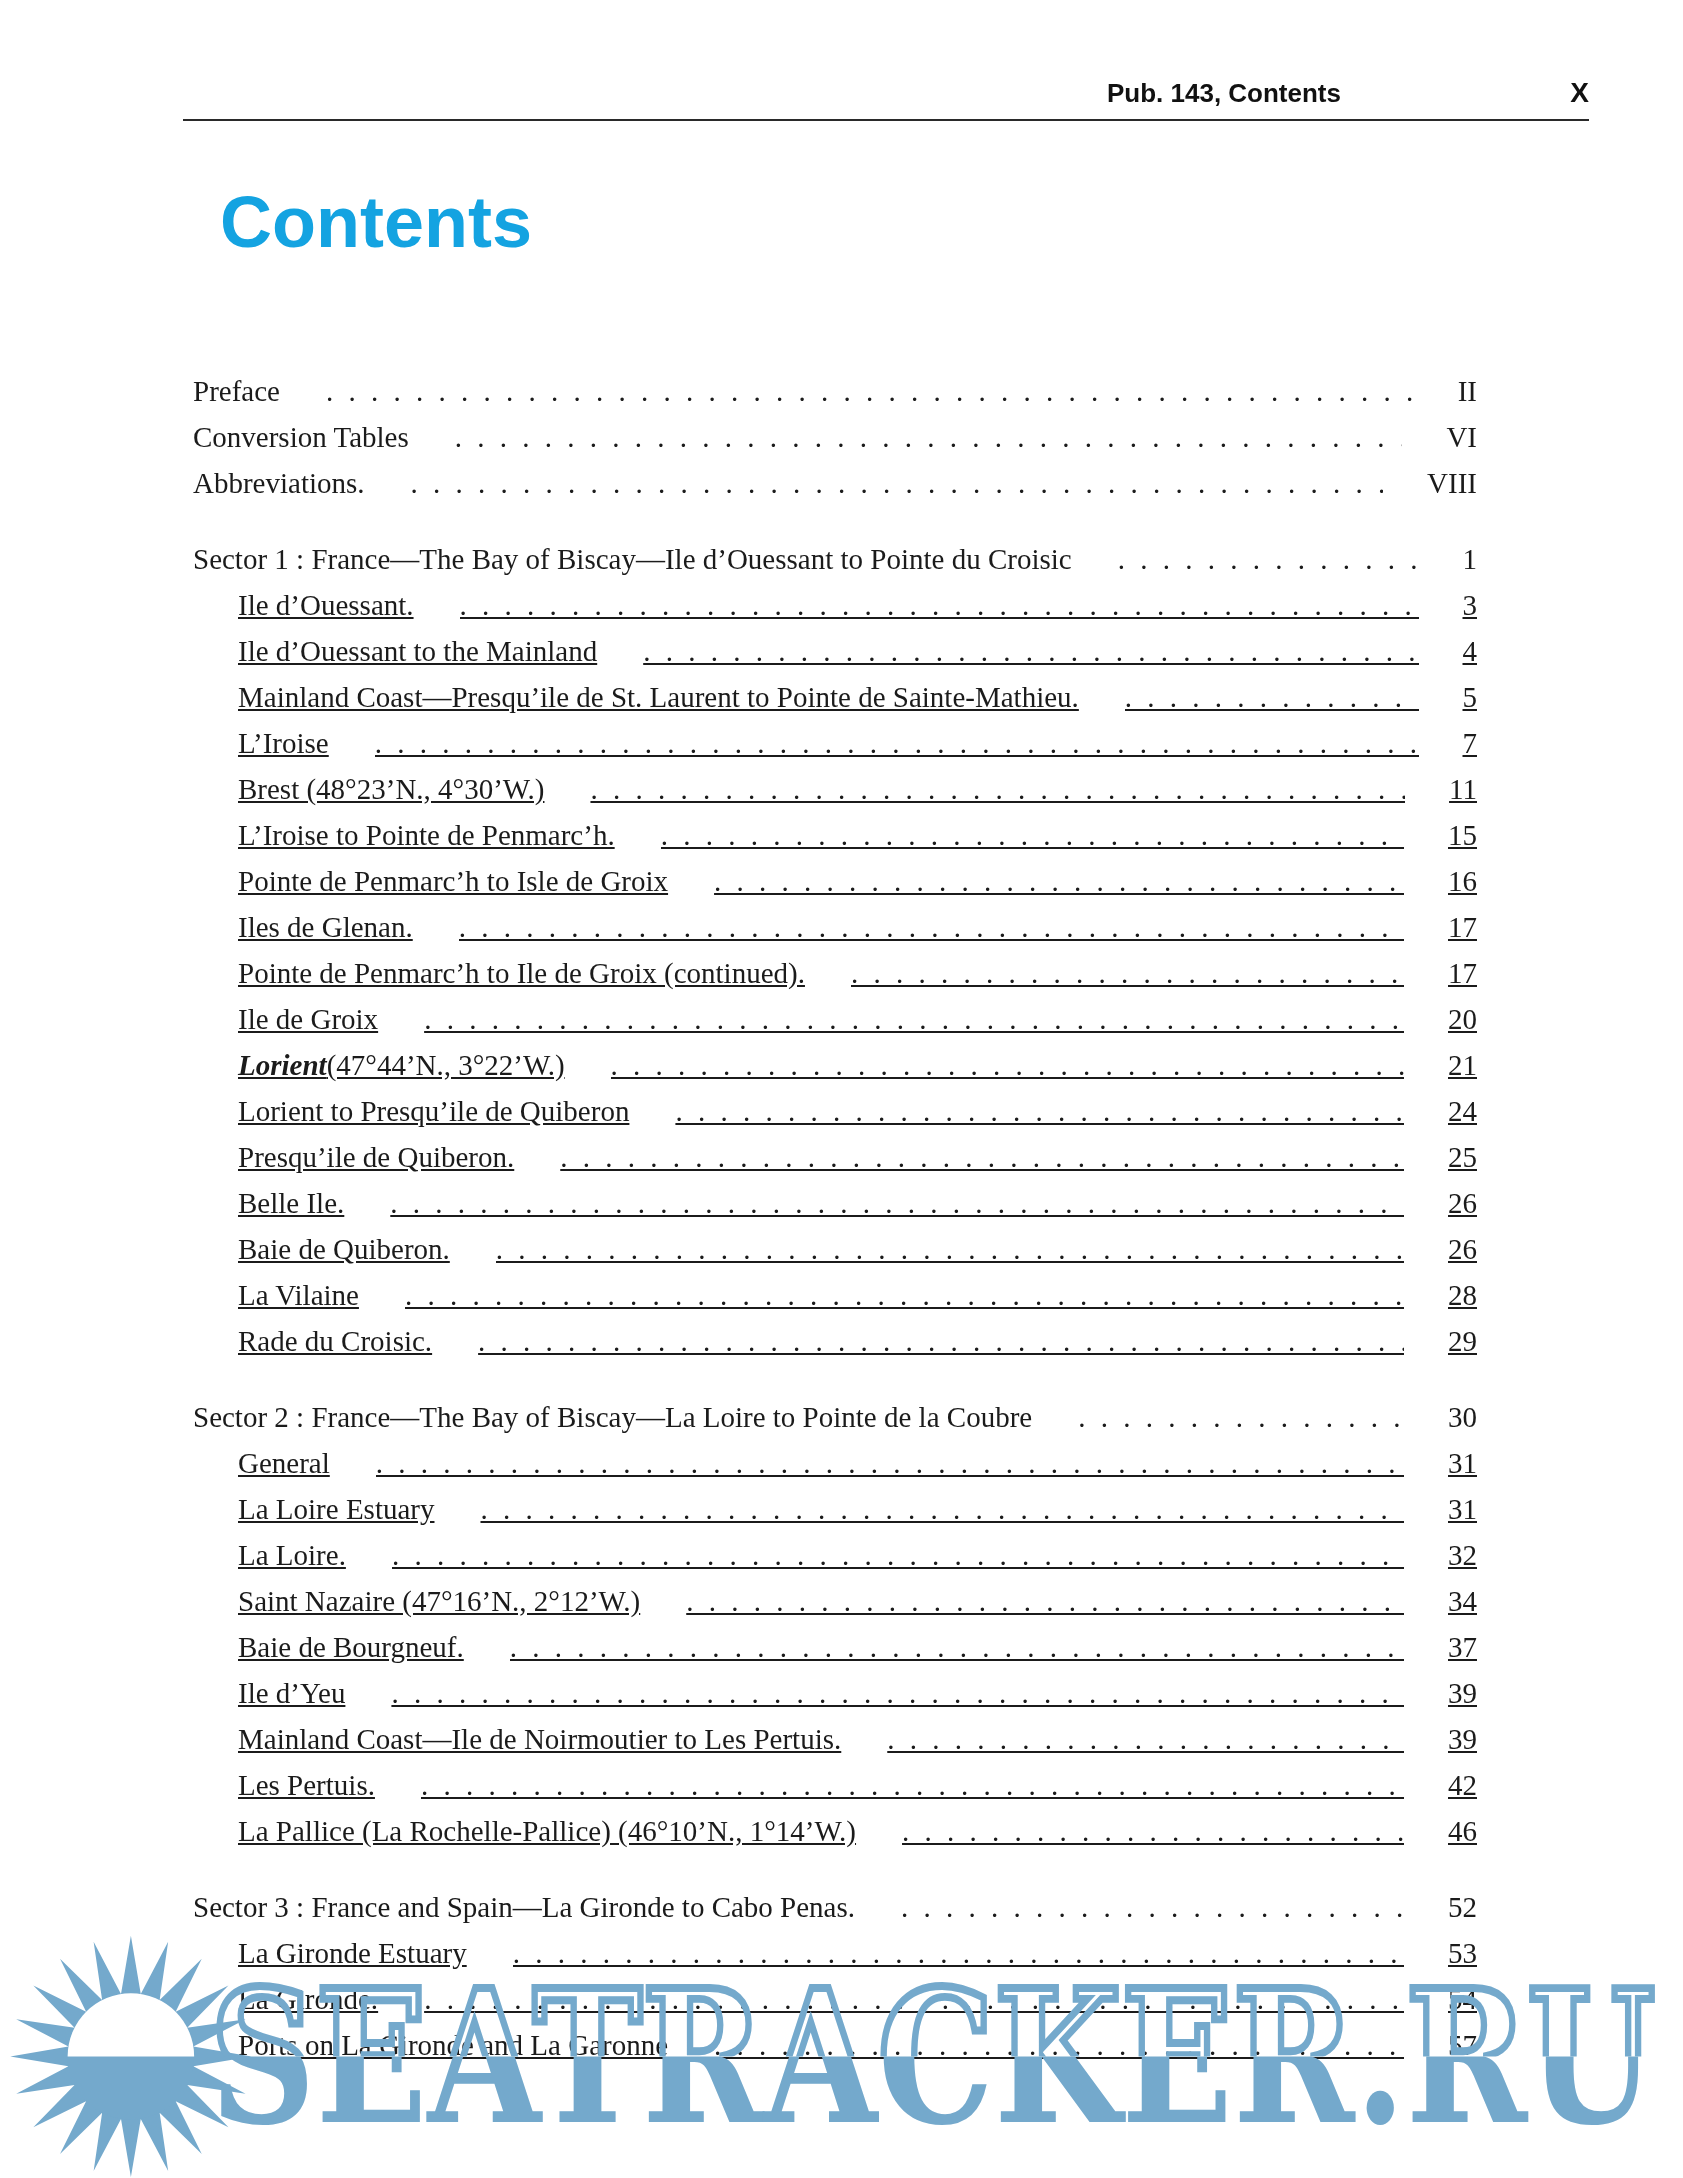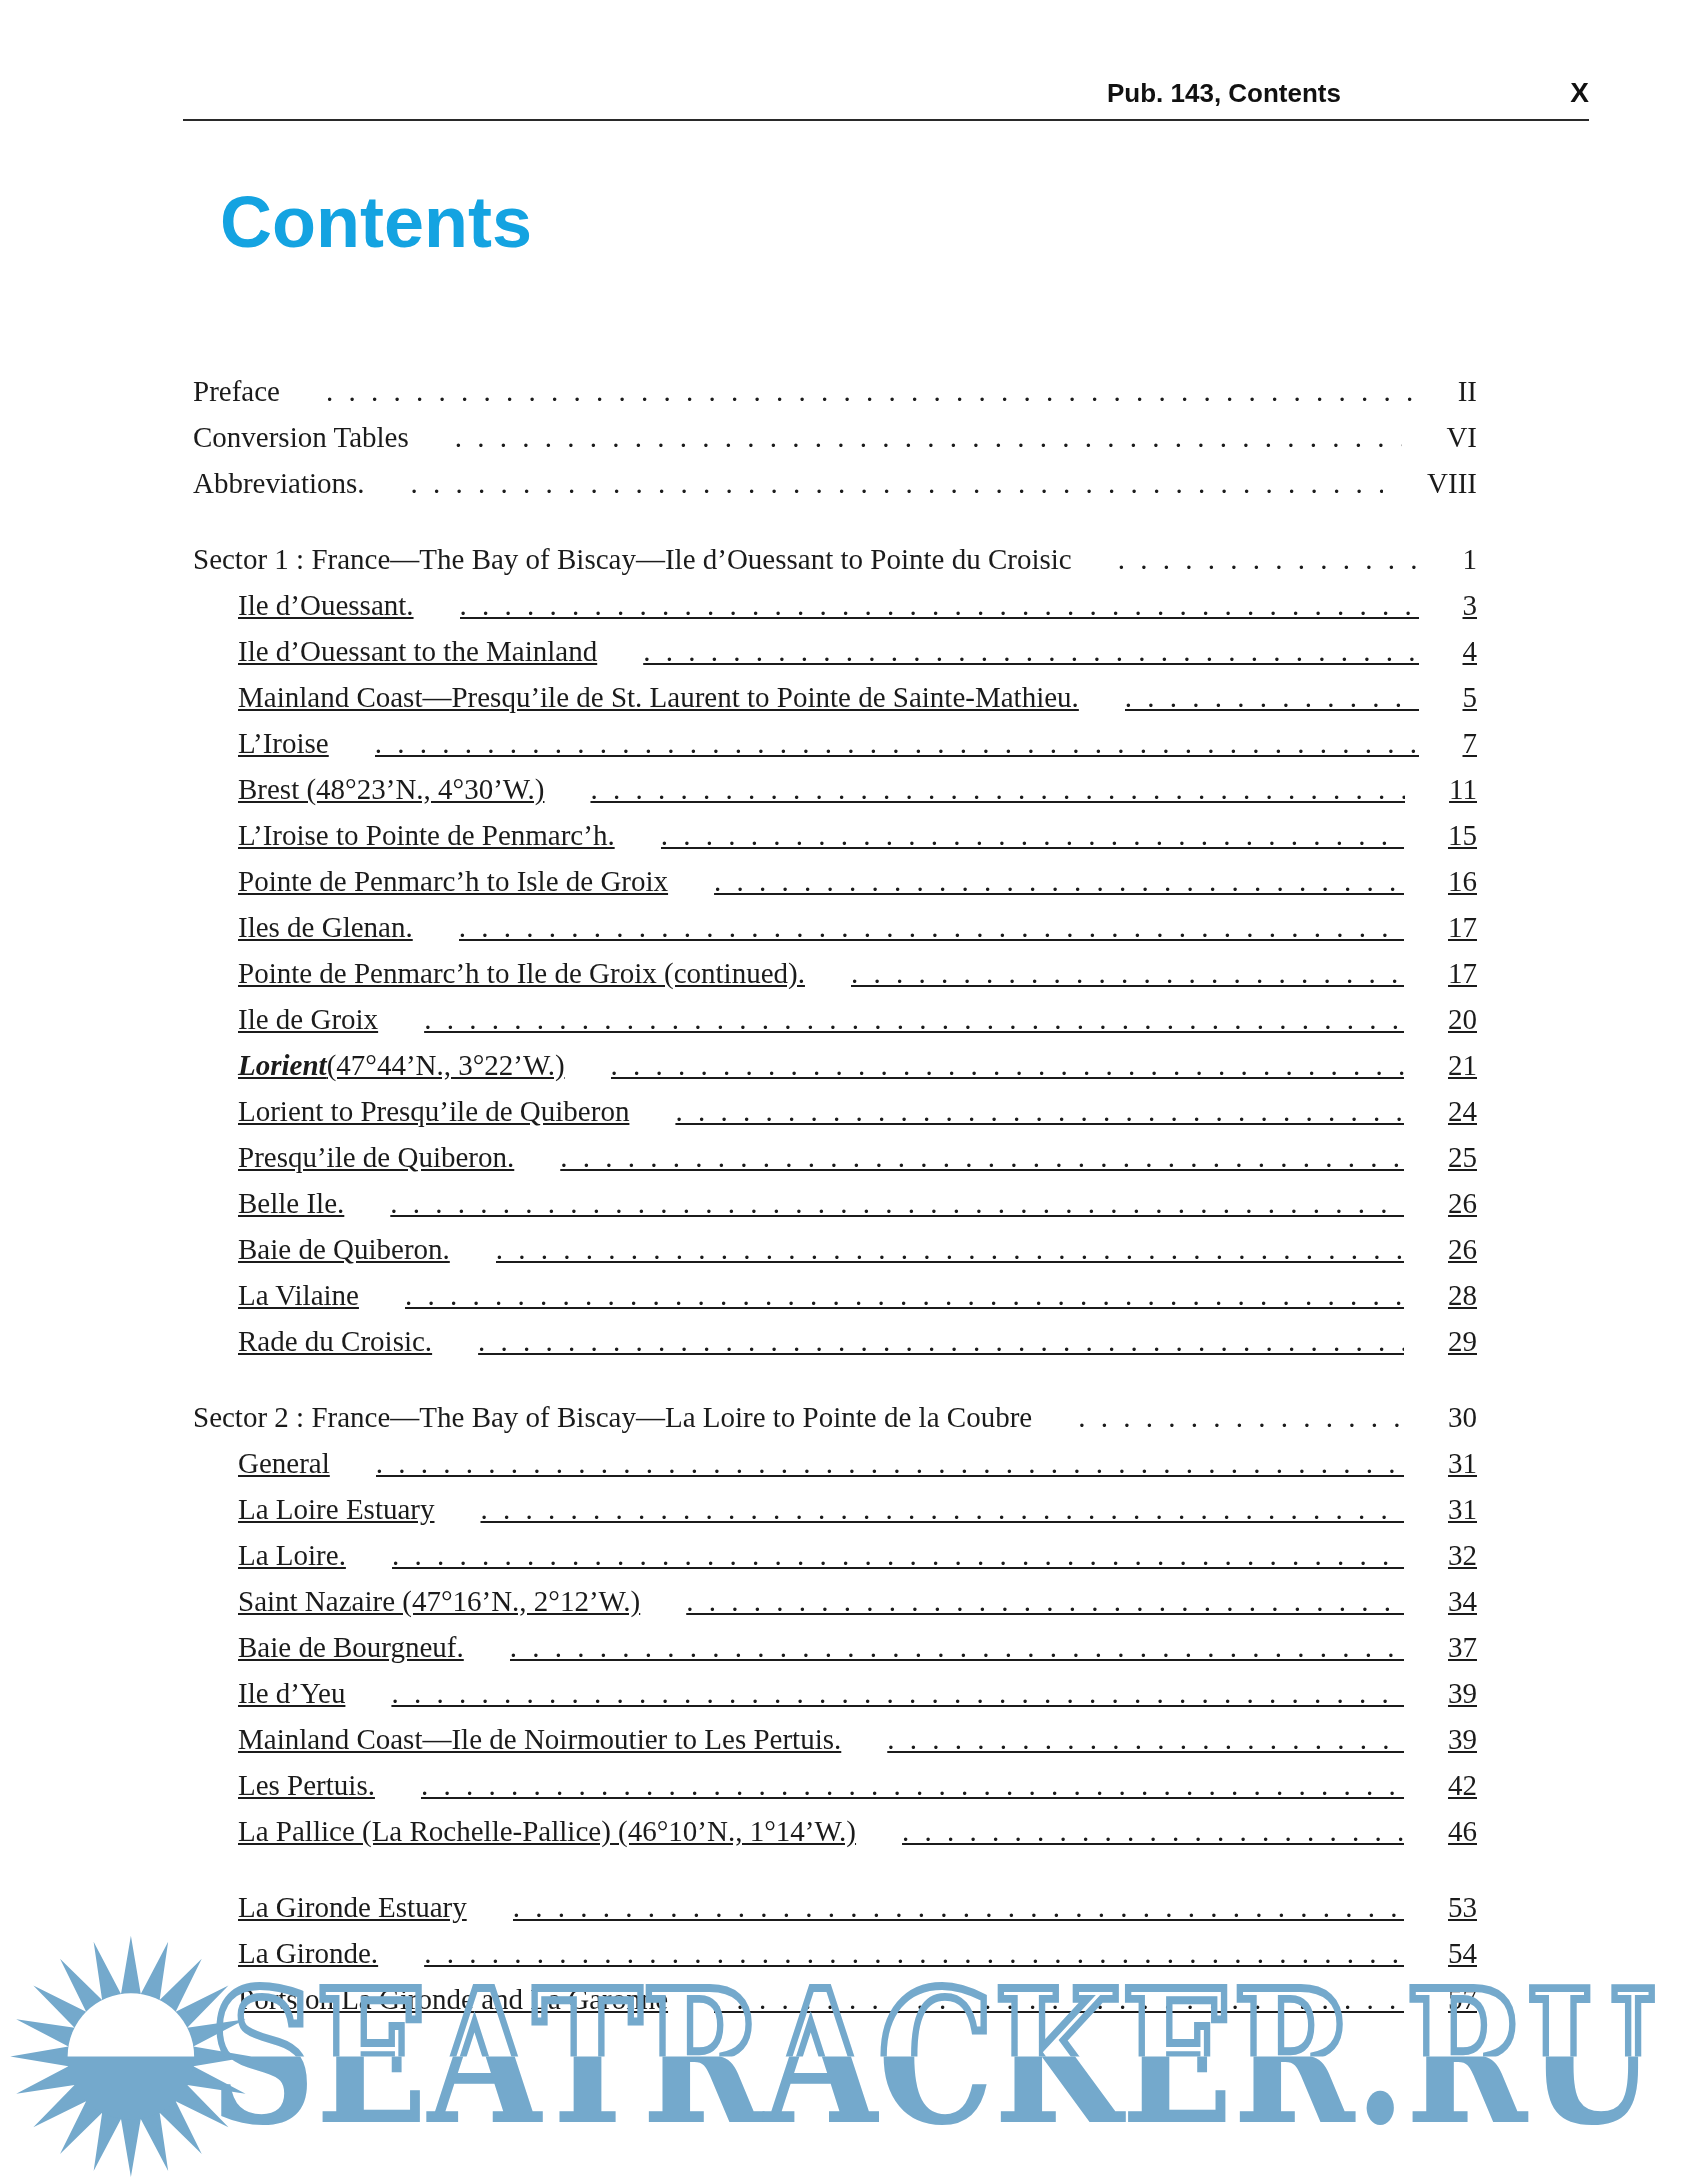--- a/index.html
+++ b/index.html
@@ -277,20 +277,25 @@
       <span class="row-page">42</span>
     </div>
 
     <div class="toc-row level-1">
       <span class="row-text"><span class="row-label">La Pallice (La Rochelle-Pallice) (46°10’N., 1°14’W.)</span></span>
       <span class="leader"></span>
       <span class="row-page">46</span>
     </div>
   </div>
       <div class="toc-group">
+    <div class="toc-row level-0">
+      <span class="row-text"><span class="row-label">Sector 3 : France and Spain—La Gironde to Cabo Penas.</span></span>
+      <span class="leader"></span>
+      <span class="row-page">52</span>
+    </div>
 
     <div class="toc-row level-1">
       <span class="row-text"><span class="row-label">La Gironde Estuary</span></span>
       <span class="leader"></span>
       <span class="row-page">53</span>
     </div>
 
     <div class="toc-row level-1">
       <span class="row-text"><span class="row-label">La Gironde.</span></span>
       <span class="leader"></span>

